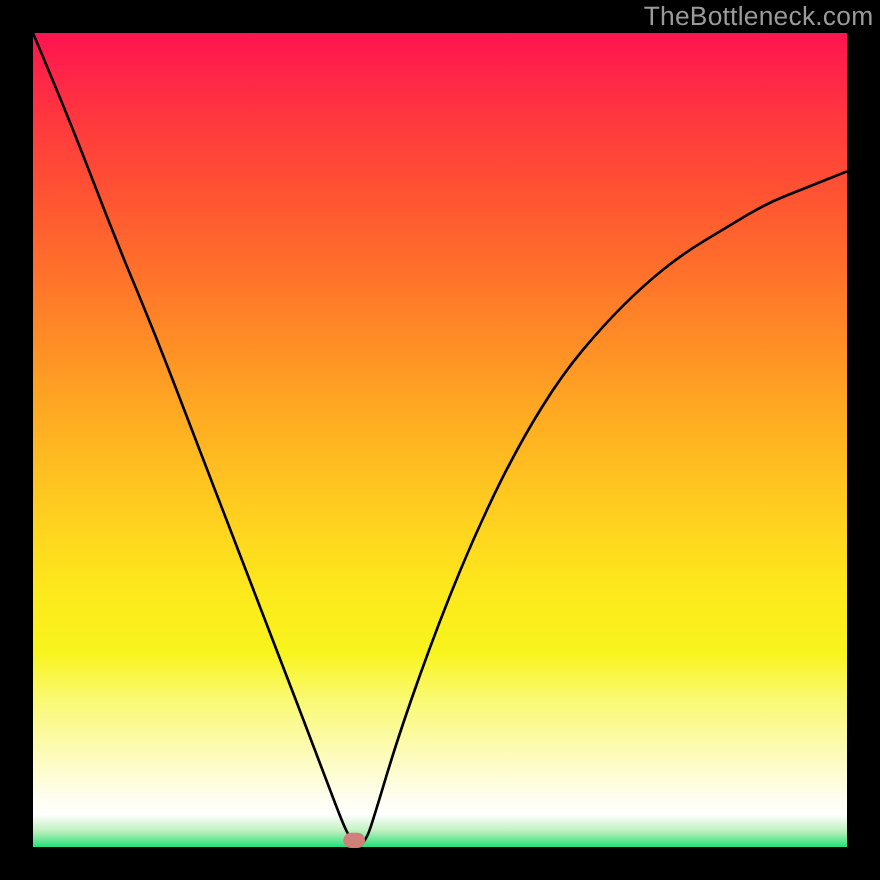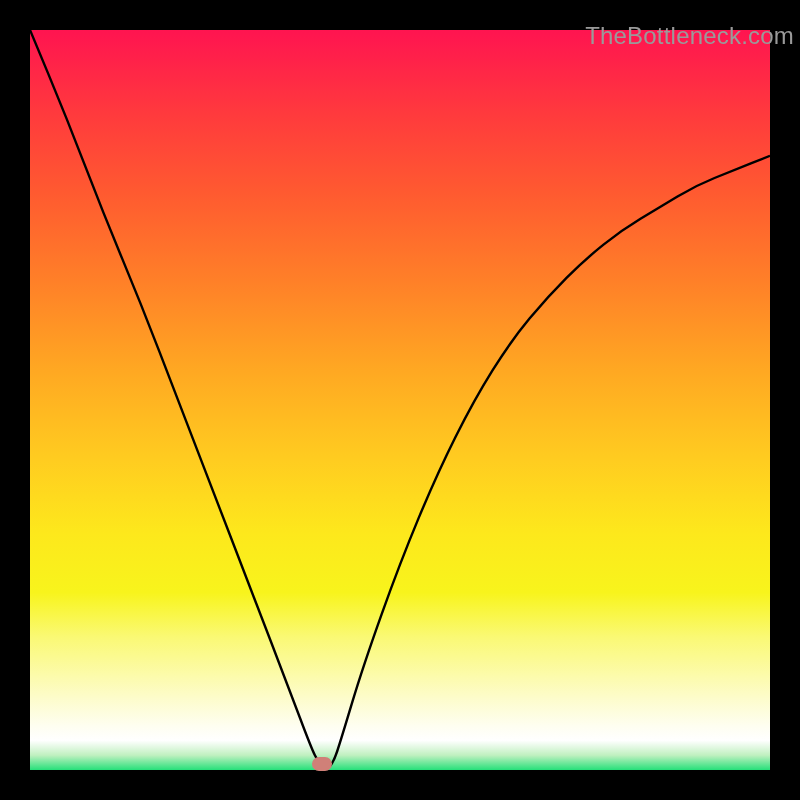--- a/index.html
+++ b/index.html
@@ -58,21 +58,20 @@
     border-radius: 7px;
   }
   .watermark {
     position: absolute;
     top: 2px;
     right: 6px;
     color: #9a9a9a;
     font-size: 24px;
     font-weight: 400;
     letter-spacing: 0.2px;
-    margin-top: 20px;
   }
 </style>
 </head>
 <body>
 
 <div class="container">
 
   <div class="plot-area"></div>
 
   <svg class="curve" viewBox="0 0 740 740" preserveAspectRatio="none">

